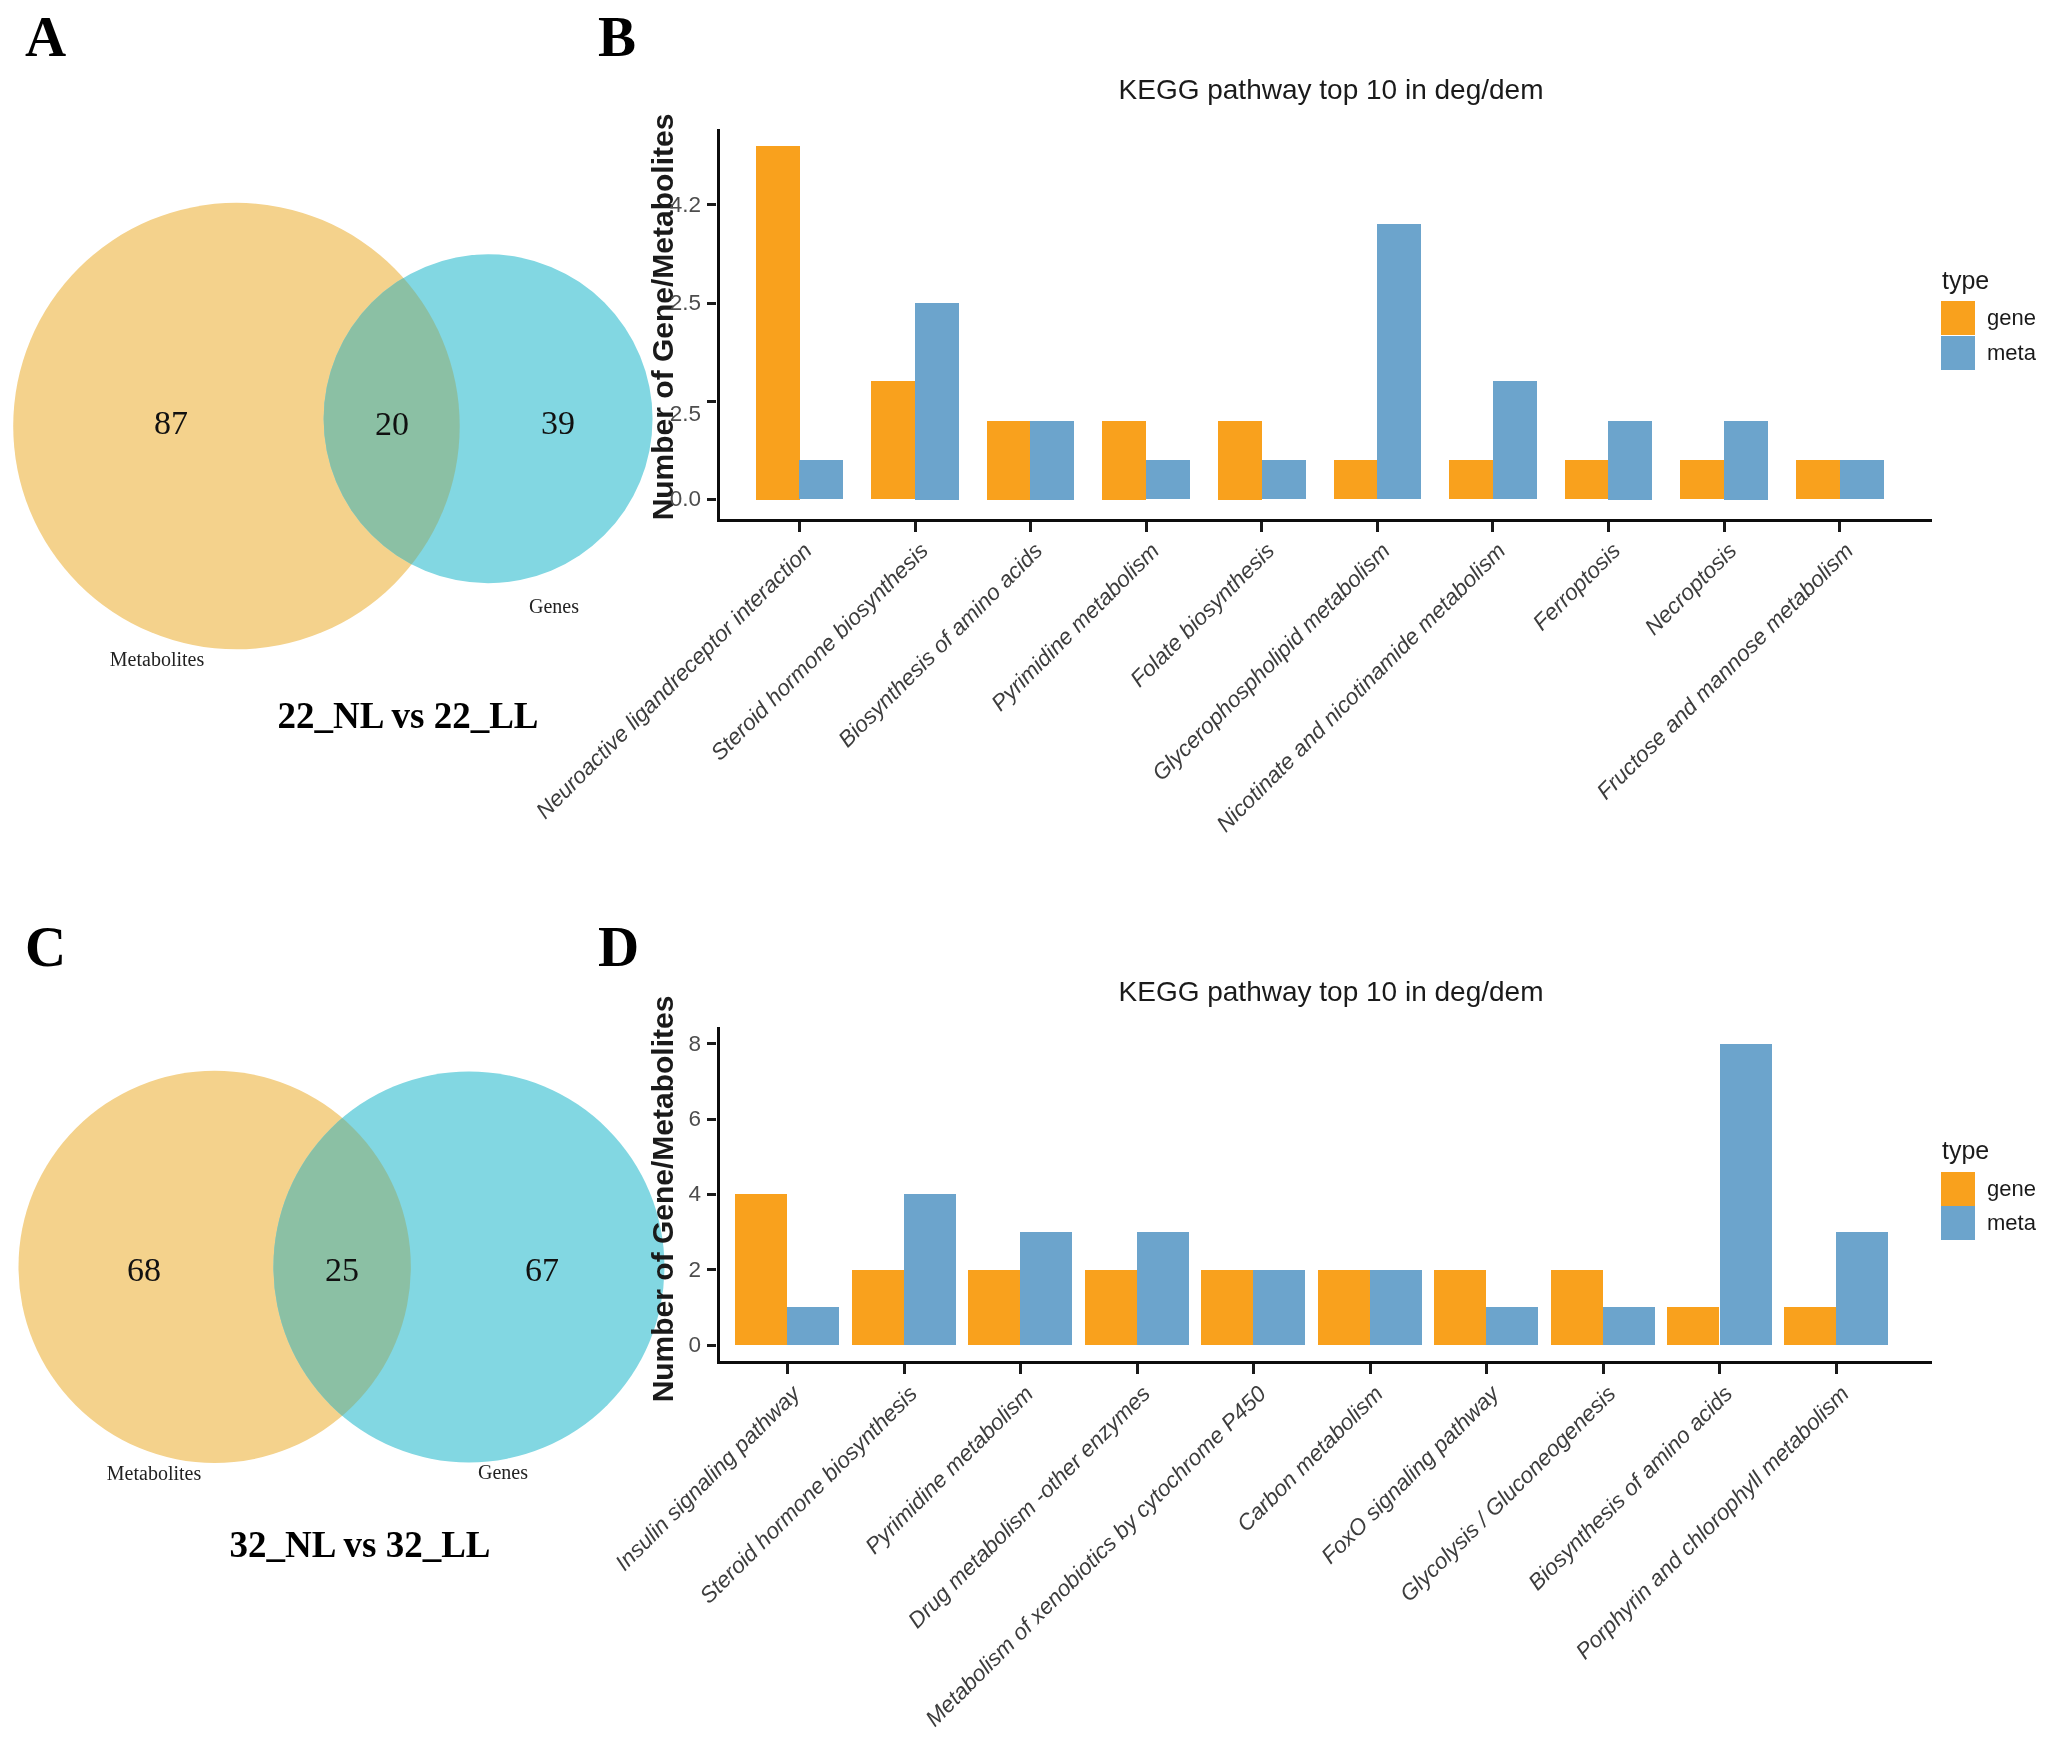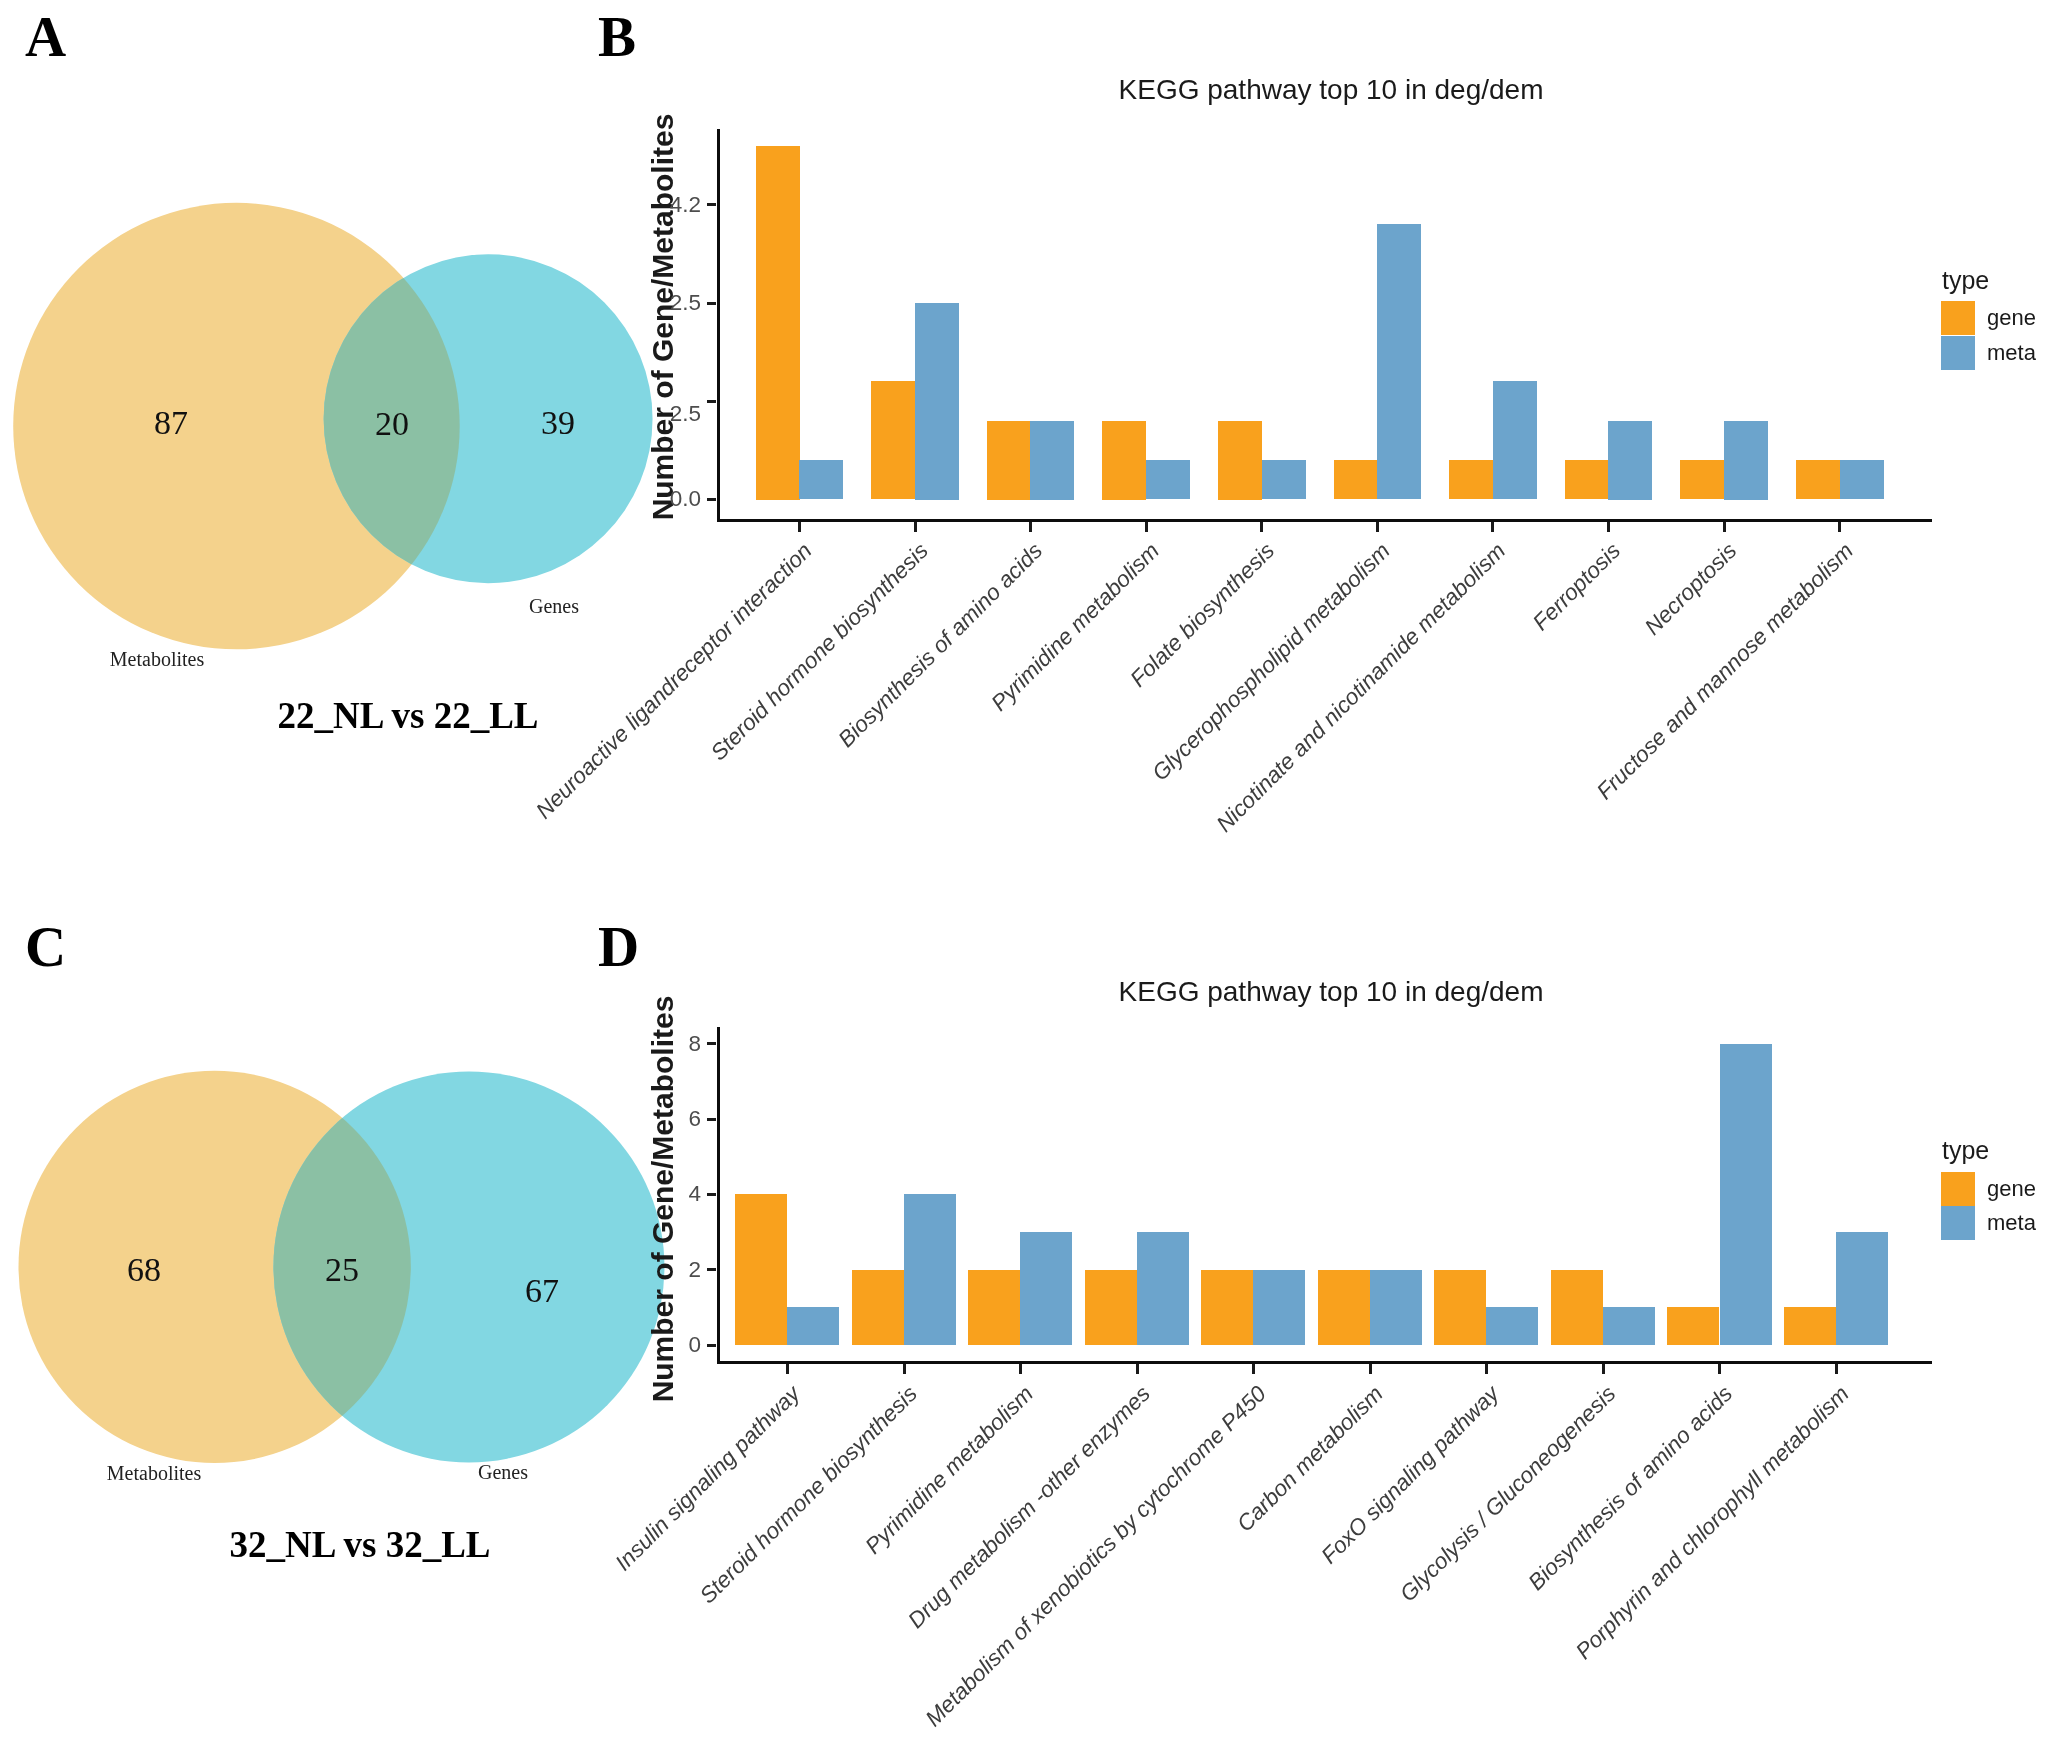--- a/index.html
+++ b/index.html
@@ -55,21 +55,21 @@
 
   <div class="abs venn-num" style="left:171px;top:423px;">87</div>
   <div class="abs venn-num" style="left:392px;top:424px;">20</div>
   <div class="abs venn-num" style="left:558px;top:423px;">39</div>
   <div class="abs venn-setlabel" style="left:157px;top:659px;">Metabolites</div>
   <div class="abs venn-setlabel" style="left:554px;top:606px;">Genes</div>
   <div class="abs venn-caption" style="left:360px;top:715px;margin-left:48px;">22_NL vs 22_LL</div>
 
   <div class="abs venn-num" style="left:144px;top:1270px;text-align:center;">68</div>
   <div class="abs venn-num" style="left:342px;top:1270px;">25</div>
-  <div class="abs venn-num" style="left:542px;top:1270px;margin-top:21px;">67</div>
+  <div class="abs venn-num" style="left:542px;top:1270px;">67</div>
   <div class="abs venn-setlabel" style="left:154px;top:1473px;">Metabolites</div>
   <div class="abs venn-setlabel" style="left:503px;top:1472px;">Genes</div>
   <div class="abs venn-caption" style="left:360px;top:1544px;">32_NL vs 32_LL</div>
 
   <div class="abs chart-title" style="left:1331px;top:74px;">KEGG pathway top 10 in deg/dem</div>
   <div class="abs y-axis-label" style="left:663px;top:317px;">Number of Gene/Metabolites</div>
 
   <div class="abs legend-title" style="left:1942px;top:266px;">type</div>
   <div class="abs legend-swatch" style="left:1941px;top:301px;background:#F9A11D;"></div>
   <div class="abs legend-item-label" style="left:1987px;top:318px;">gene</div>

